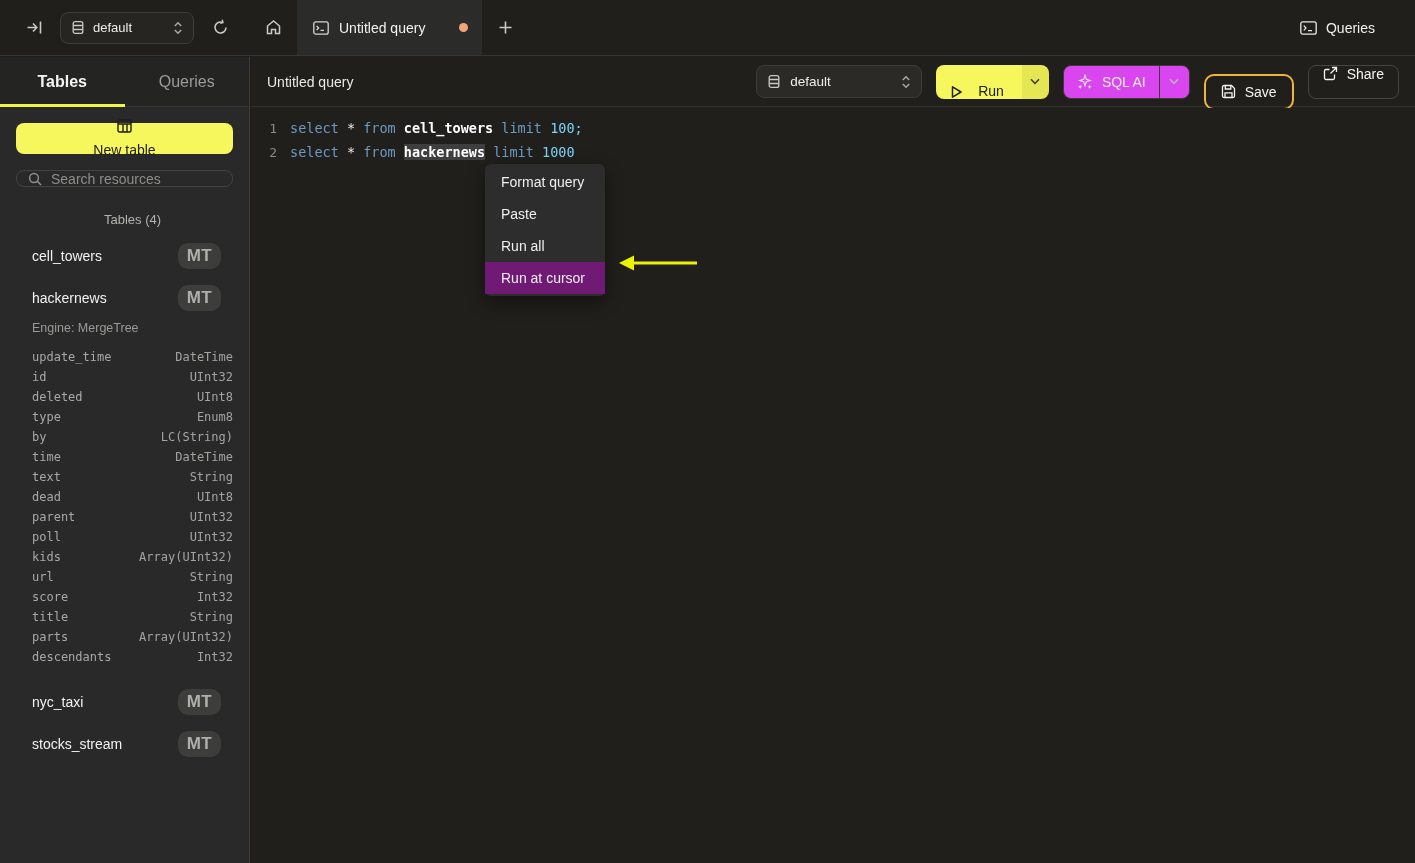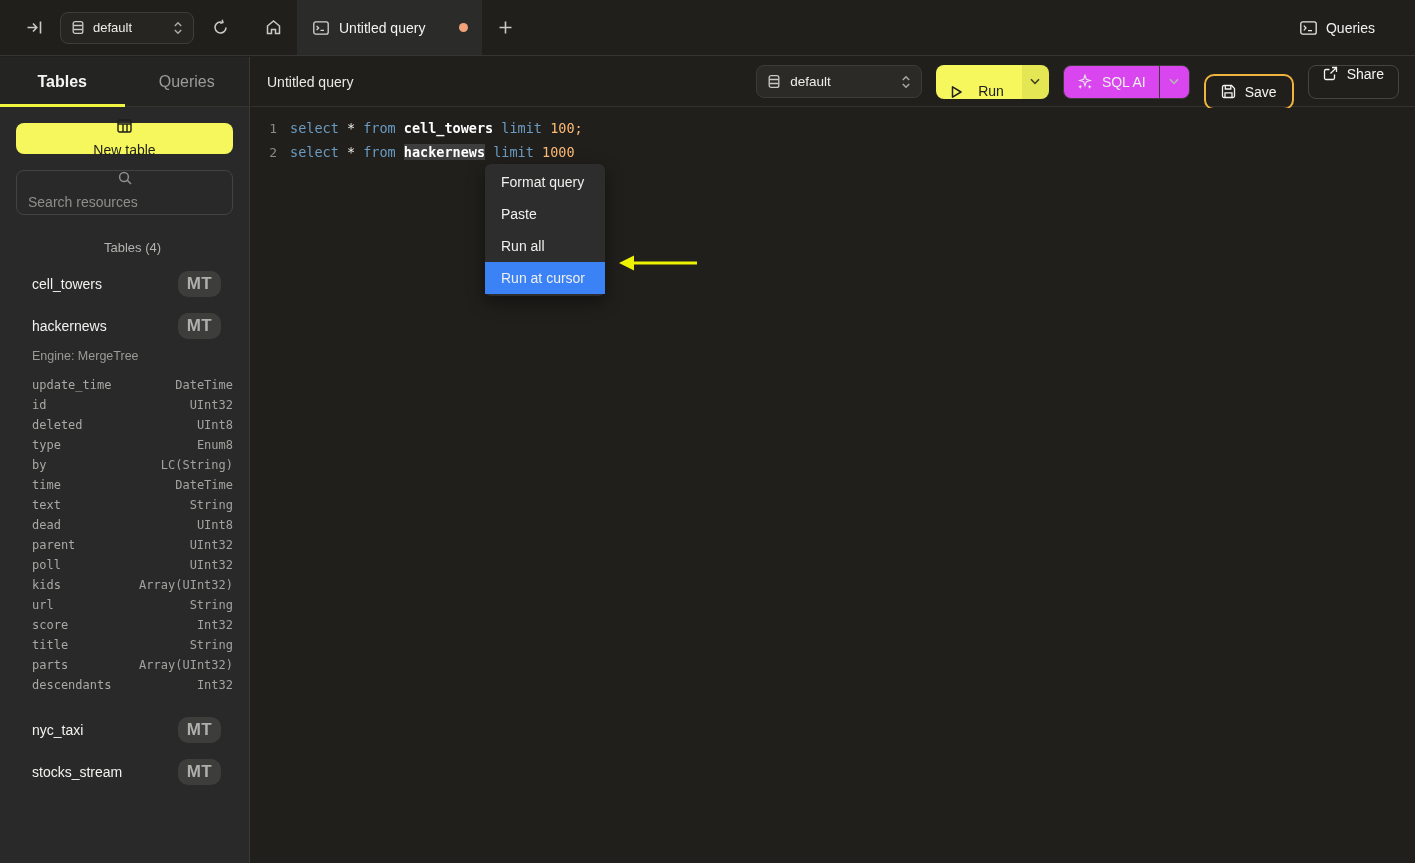--- a/index.html
+++ b/index.html
@@ -61,22 +61,22 @@
   .sidebar-tab.active::after {
     content:""; position:absolute; left:0; right:0; bottom:-1px; height:3px; background:#F1F542;
   }
   .sidebar-body { flex:1; padding:16px; overflow:hidden; }
   .new-table-btn {
     width:100%; height:31px; background:#F5F75D; border:none; border-radius:8px;
     color:#1D1D1A; font-size:14px; font-weight:500; display:flex; align-items:center; justify-content:center; gap:9px;
     cursor:pointer; font-family:inherit;flex-direction:column;
   }
   .search-box {
-    margin-top:16px; height:45px; border:1px solid #434341; border-radius:8px;
-    display:flex; align-items:center; gap:9px; padding:0 11px; color:#8E8E8B;flex-direction:column;
+    margin-top:16px; height:17px; border:1px solid #434341; border-radius:8px;
+    display:flex; align-items:center; gap:9px; padding:0 11px; color:#8E8E8B;
   }
   .search-box input {
     background:none; border:none; outline:none; color:#D8D8D5; font-size:14px; width:100%; font-family:inherit;
   }
   .search-box input::placeholder { color:#8E8E8B; }
   .section-label { margin:25px 0 8px 16px; font-size:13px; color:#B3B3B0; font-weight:500;text-align:center; }
   .table-row {
     display:flex; align-items:center; justify-content:space-between;
     padding:8px 12px 8px 16px; cursor:pointer; border-radius:6px;
   }
@@ -145,34 +145,34 @@
   .line-no {
     width:26px; flex:0 0 26px; text-align:right; padding-right:0;
     font-family:"DejaVu Sans Mono", monospace; font-size:13px; color:#8A8A87;
   }
   .line-code {
     padding-left:13px; font-family:"DejaVu Sans Mono", monospace; font-size:13.5px; white-space:pre; color:#E8E8E5;
   }
   .tok-kw { color:#6B9BC3; }
   .tok-pl { color:#E8E8E5; }
   .tok-tbl { color:#FFFFFF; font-weight:700; }
-  .tok-num { color:#fdba74; }
+  .tok-num { color:#7dd3fc; }
   .tok-sel { background:#3E3E3E; }
 
   
   .ctx-menu {
     position:absolute; left:485px; top:164px; width:120px;
     background:#2D2D2D; border-radius:6px; padding:2px 0;
     box-shadow:0 6px 18px rgba(0,0,0,.45); z-index:20;
   }
   .ctx-item {
     height:32px; display:flex; align-items:center; padding-left:16px;
     font-size:14px; color:#EFEFED; cursor:pointer; white-space:nowrap;
   }
-  .ctx-item.highlight { background:#3b82f6; }
+  .ctx-item.highlight { background:#701a75; }
 
   
   .anno-arrow { position:absolute; left:617px; top:253px; z-index:30; }
 </style>
 </head>
 <body>
 
 <div class="topbar">
   <div class="topbar-left">
     <button class="icon-btn">

